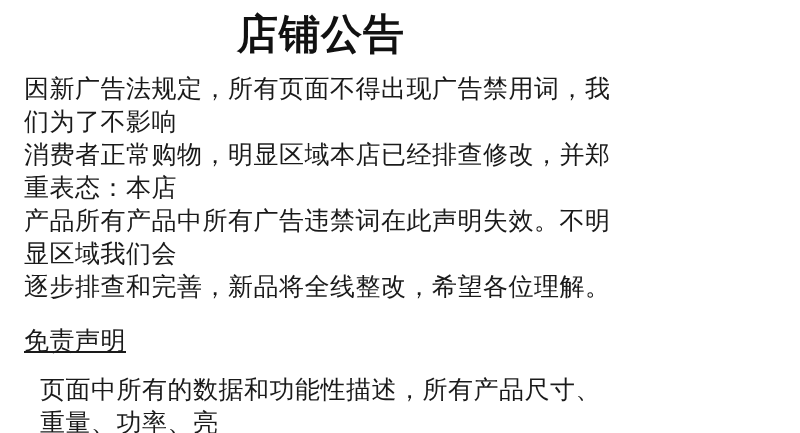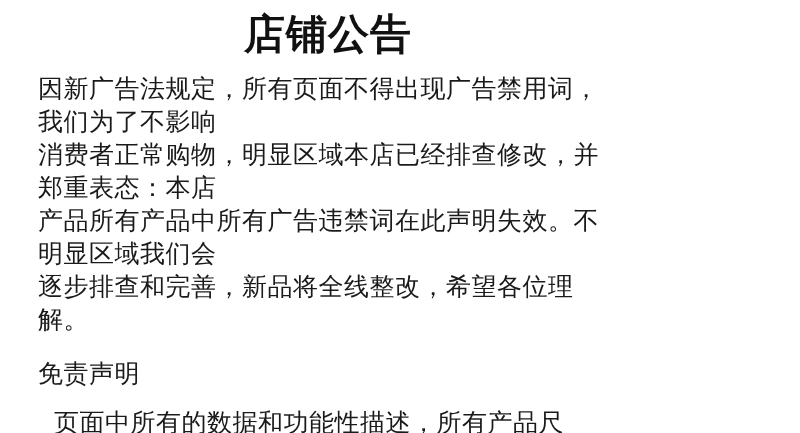--- a/index.html
+++ b/index.html
@@ -11,21 +11,21 @@
     width: 800px;
     height: 433px;
     overflow: hidden;
     font-family: "DejaVu Sans", "Liberation Sans", sans-serif;
     color: #1a1a1a;
   }
   .page {
     box-sizing: border-box;
     width: 648px;
     height: 433px;
-    padding: 6px 30px 0 38px;
+    padding: 6px 30px 0 24px;
     background: #ffffff;
   }
   .title {
     margin: 0;
     padding: 0;
     font-size: 41px;
     line-height: 56px;
     font-weight: 700;
     text-align: center;
     letter-spacing: 1px;
@@ -41,20 +41,21 @@
     letter-spacing: 0.5px;
   }
   .disclaimer-section {
     margin-top: 21px;
   }
   .disclaimer-heading {
     font-size: 25px;
     line-height: 33px;
     font-weight: 400;
     letter-spacing: 0.5px;
+    text-decoration: underline;
   }
   .disclaimer-text {
     margin: 16px;
     font-size: 25px;
     line-height: 33px;
     font-weight: 400;
     white-space: pre-line;
     text-align: left;
     letter-spacing: 0.5px;
   }

